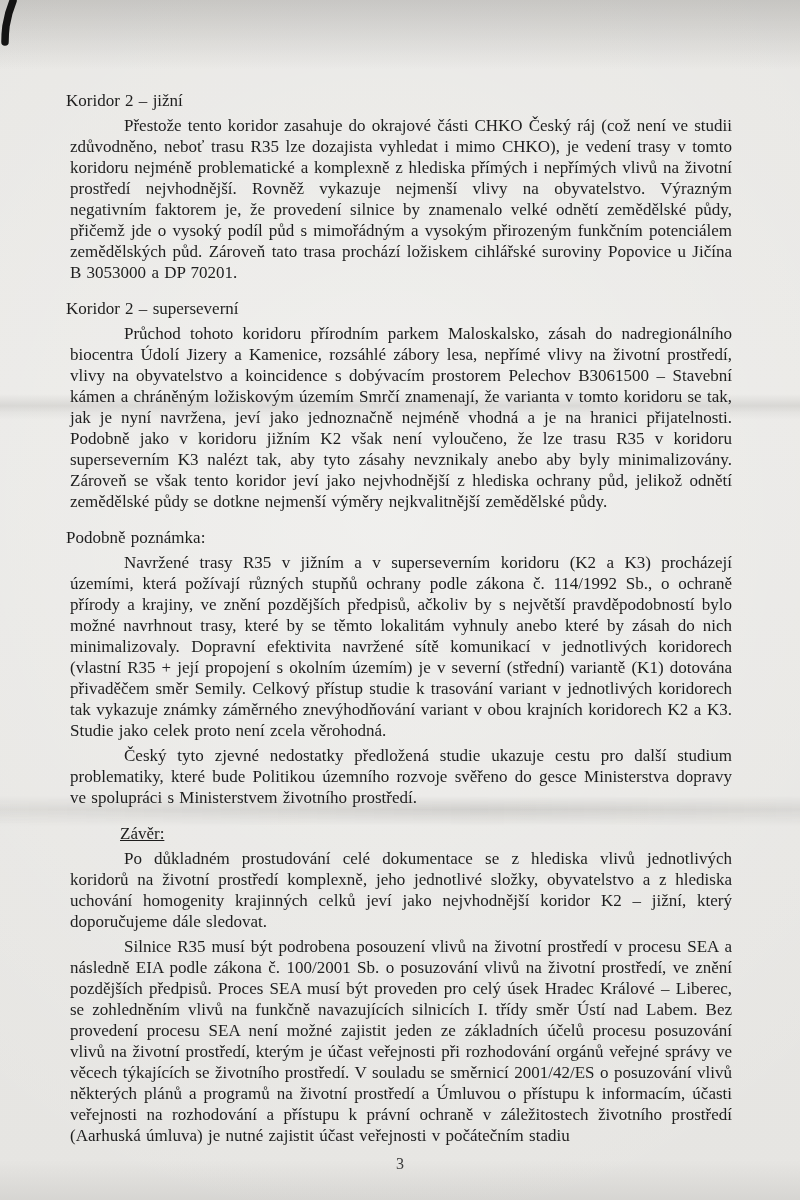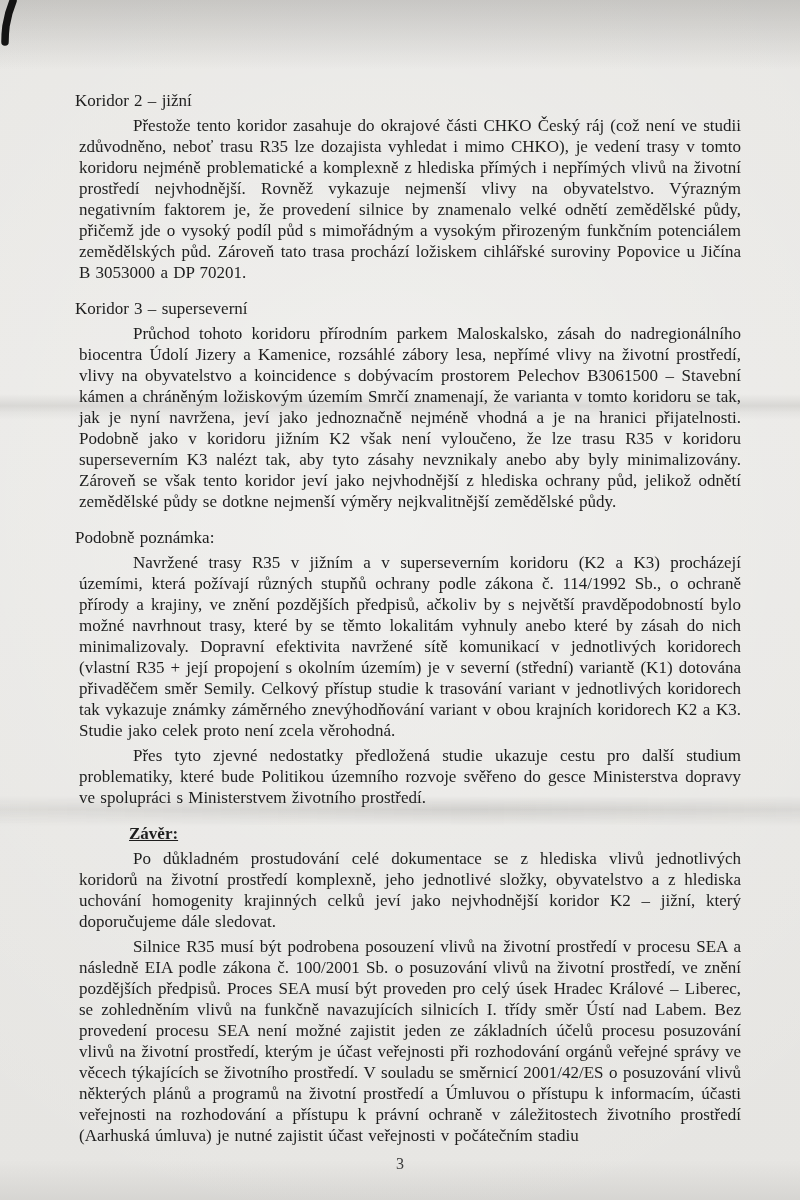--- a/index.html
+++ b/index.html
@@ -42,40 +42,40 @@
     position: absolute; left: 0; bottom: 0; width: 800px; height: 40px;
     background: linear-gradient(0deg, rgba(120,118,114,0.14), rgba(120,118,114,0));
     pointer-events: none;
   }
   .pen-mark {
     position: absolute; left: 0; top: 0; width: 22px; height: 46px;
   }
   
   .content {
     position: absolute;
-    left: 75px;
+    left: 66px;
     top: 90px;
     width: 670px;
     font-size: 17px;
     line-height: 21px;
     color: #1e1e1e;
     text-align: justify;
     word-spacing: 0.06em;
   }
   .section { margin: 0; }
   .section + .section { margin-top: 15px; }
   .section-heading {
     font-size: 17px;
     font-weight: normal;
     margin: 0;
     text-align: left;
   }
   .section-heading.indented { text-indent: 54px; }
   .section-heading.bold-underline .heading-text {
-    font-weight: bold;
+    font-weight: normal;
     text-decoration: underline;
   }
   .content p {
     margin: 4px;
     text-indent: 54px;
   }
   .page-number {
     position: absolute;
     left: 0;
     top: 1155px;
@@ -103,31 +103,31 @@
 
     <div class="section">
       <h2 class="section-heading">
         <span class="heading-text">Koridor 2 – jižní</span>
       </h2>
       <p>Přestože tento koridor zasahuje do okrajové části CHKO Český ráj (což není ve studii zdůvodněno, neboť trasu R35 lze dozajista vyhledat i mimo CHKO), je vedení trasy v tomto koridoru nejméně problematické a komplexně z hlediska přímých i nepřímých vlivů na životní prostředí nejvhodnější. Rovněž vykazuje nejmenší vlivy na obyvatelstvo. Výrazným negativním faktorem je, že provedení silnice by znamenalo velké odnětí zemědělské půdy, přičemž jde o vysoký podíl půd s mimořádným a vysokým přirozeným funkčním potenciálem zemědělských půd. Zároveň tato trasa prochází ložiskem cihlářské suroviny Popovice u Jičína B 3053000 a DP 70201.</p>
     </div>
 
     <div class="section">
       <h2 class="section-heading">
-        <span class="heading-text">Koridor 3 – superseverní</span>
+        <span class="heading-text">Koridor 2 – superseverní</span>
       </h2>
       <p>Průchod tohoto koridoru přírodním parkem Maloskalsko, zásah do nadregionálního biocentra Údolí Jizery a Kamenice, rozsáhlé zábory lesa, nepřímé vlivy na životní prostředí, vlivy na obyvatelstvo a koincidence s dobývacím prostorem Pelechov B3061500 – Stavební kámen a chráněným ložiskovým územím Smrčí znamenají, že varianta v tomto koridoru se tak, jak je nyní navržena, jeví jako jednoznačně nejméně vhodná a je na hranici přijatelnosti. Podobně jako v koridoru jižním K2 však není vyloučeno, že lze trasu R35 v koridoru superseverním K3 nalézt tak, aby tyto zásahy nevznikaly anebo aby byly minimalizovány. Zároveň se však tento koridor jeví jako nejvhodnější z hlediska ochrany půd, jelikož odnětí zemědělské půdy se dotkne nejmenší výměry nejkvalitnější zemědělské půdy.</p>
     </div>
 
     <div class="section">
       <h2 class="section-heading">
         <span class="heading-text">Podobně poznámka:</span>
       </h2>
       <p>Navržené trasy R35 v jižním a v superseverním koridoru (K2 a K3) procházejí územími, která požívají různých stupňů ochrany podle zákona č. 114/1992 Sb., o ochraně přírody a krajiny, ve znění pozdějších předpisů, ačkoliv by s největší pravděpodobností bylo možné navrhnout trasy, které by se těmto lokalitám vyhnuly anebo které by zásah do nich minimalizovaly. Dopravní efektivita navržené sítě komunikací v jednotlivých koridorech (vlastní R35 + její propojení s okolním územím) je v severní (střední) variantě (K1) dotována přivaděčem směr Semily. Celkový přístup studie k trasování variant v jednotlivých koridorech tak vykazuje známky záměrného znevýhodňování variant v obou krajních koridorech K2 a K3. Studie jako celek proto není zcela věrohodná.</p>
-      <p>Přes tyto zjevné nedostatky předložená studie ukazuje cestu pro další studium problematiky, které bude Politikou územního rozvoje svěřeno do gesce Ministerstva dopravy ve spolupráci s Ministerstvem životního prostředí.</p>
+      <p>Český tyto zjevné nedostatky předložená studie ukazuje cestu pro další studium problematiky, které bude Politikou územního rozvoje svěřeno do gesce Ministerstva dopravy ve spolupráci s Ministerstvem životního prostředí.</p>
     </div>
 
     <div class="section">
       <h2 class="section-heading indented bold-underline">
         <span class="heading-text">Závěr:</span>
       </h2>
       <p>Po důkladném prostudování celé dokumentace se z hlediska vlivů jednotlivých koridorů na životní prostředí komplexně, jeho jednotlivé složky, obyvatelstvo a z hlediska uchování homogenity krajinných celků jeví jako nejvhodnější koridor K2 – jižní, který doporučujeme dále sledovat.</p>
       <p>Silnice R35 musí být podrobena posouzení vlivů na životní prostředí v procesu SEA a následně EIA podle zákona č. 100/2001 Sb. o posuzování vlivů na životní prostředí, ve znění pozdějších předpisů. Proces SEA musí být proveden pro celý úsek Hradec Králové – Liberec, se zohledněním vlivů na funkčně navazujících silnicích I. třídy směr Ústí nad Labem. Bez provedení procesu SEA není možné zajistit jeden ze základních účelů procesu posuzování vlivů na životní prostředí, kterým je účast veřejnosti při rozhodování orgánů veřejné správy ve věcech týkajících se životního prostředí. V souladu se směrnicí 2001/42/ES o posuzování vlivů některých plánů a programů na životní prostředí a Úmluvou o přístupu k informacím, účasti veřejnosti na rozhodování a přístupu k právní ochraně v záležitostech životního prostředí (Aarhuská úmluva) je nutné zajistit účast veřejnosti v počátečním stadiu</p>
     </div>
 

